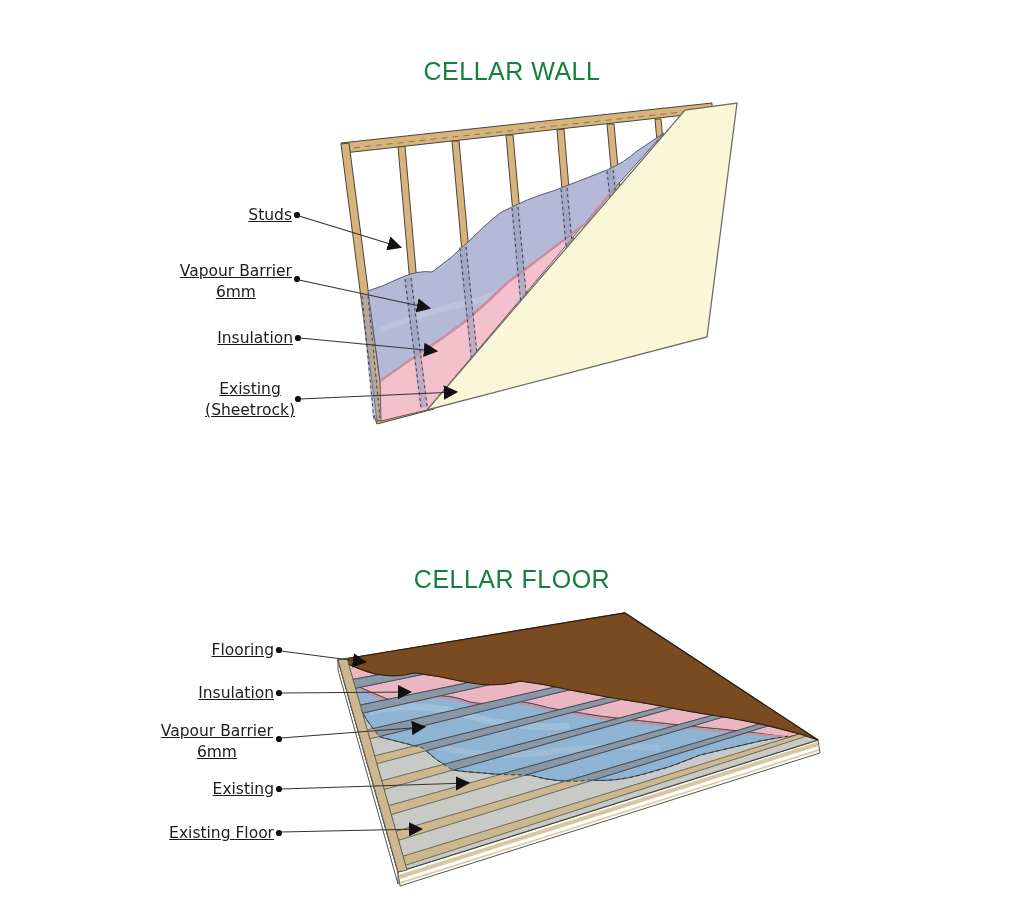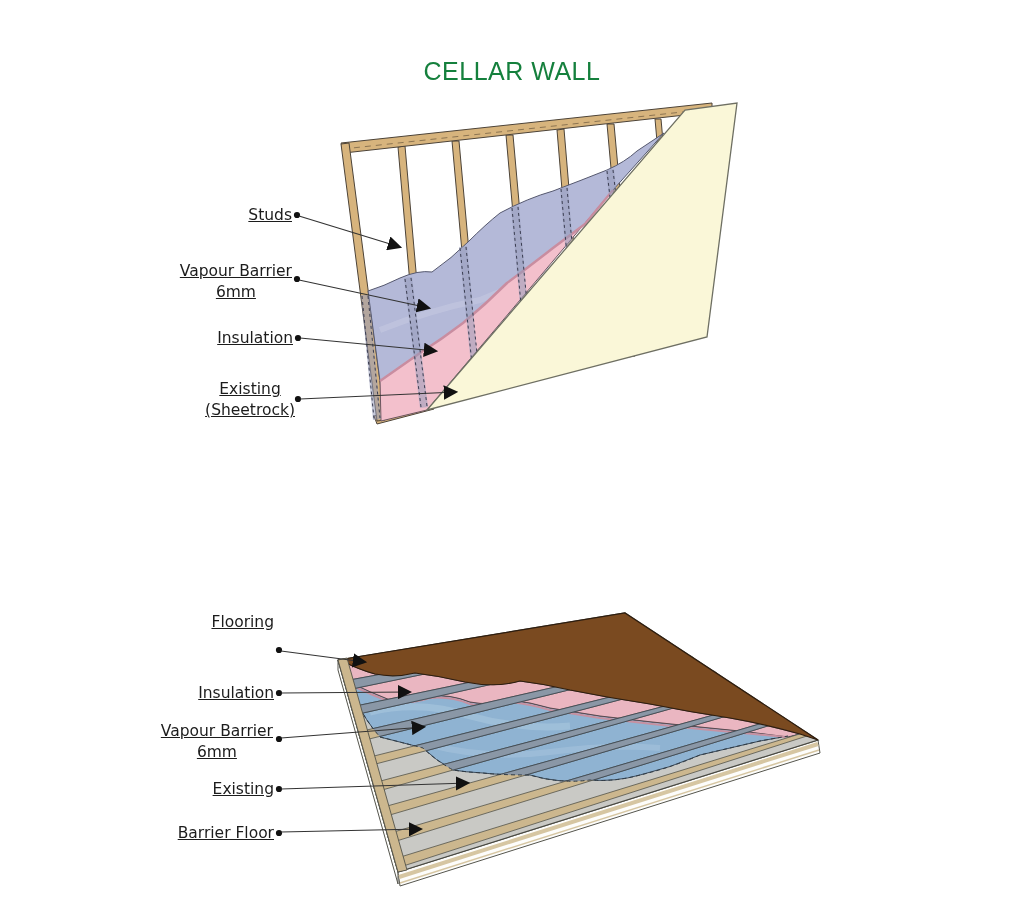--- a/index.html
+++ b/index.html
@@ -133,34 +133,35 @@
     <circle cx="279" cy="739" r="3.1" fill="#111" stroke="none"></circle>
     <line x1="281" y1="738" x2="424" y2="727" marker-end="url(#arw)"></line>
     <circle cx="279" cy="789" r="3.1" fill="#111" stroke="none"></circle>
     <line x1="281" y1="789" x2="468" y2="783" marker-end="url(#arw)"></line>
     <circle cx="279" cy="833" r="3.1" fill="#111" stroke="none"></circle>
     <line x1="281" y1="832" x2="421" y2="829" marker-end="url(#arw)"></line>
   </g>
 </svg>
 
 <div class="ttl" style="top:57px;">CELLAR WALL</div>
+<div class="ttl" style="top:565px;">CELLAR FLOOR</div>
 
 <div class="lbl" style="right:732px;top:205px;">Studs</div>
 <div class="lbl" style="right:732px;top:261px;">
   <div>Vapour Barrier</div>
   <div>6mm</div>
 </div>
 <div class="lbl" style="right:731px;top:328px;">Insulation</div>
 <div class="lbl" style="right:729px;top:379px;">
   <div>Existing</div>
   <div>(Sheetrock)</div>
 </div>
 
-<div class="lbl" style="right:750px;top:612px;">Flooring</div>
+<div class="lbl" style="right:750px;top:640px;">Flooring</div>
 <div class="lbl" style="right:750px;top:683px;">Insulation</div>
 <div class="lbl" style="right:751px;top:721px;">
   <div>Vapour Barrier</div>
   <div>6mm</div>
 </div>
 <div class="lbl" style="right:750px;top:779px;">Existing</div>
-<div class="lbl" style="right:750px;top:823px;">Barrier Floor</div>
+<div class="lbl" style="right:750px;top:823px;">Existing Floor</div>
 
 </div>
 
 </body></html>

